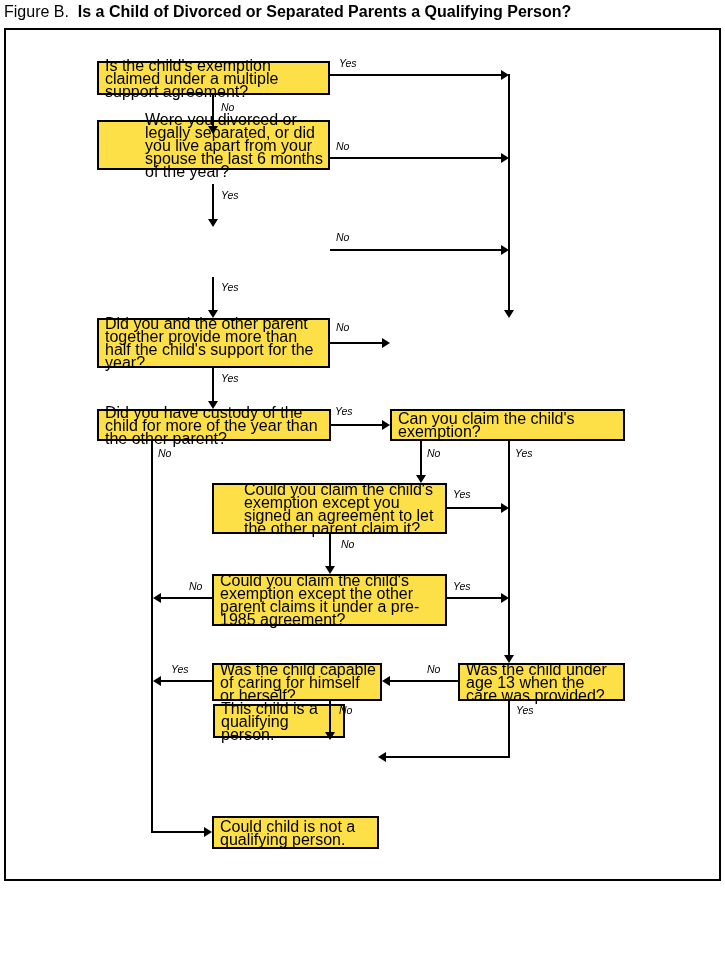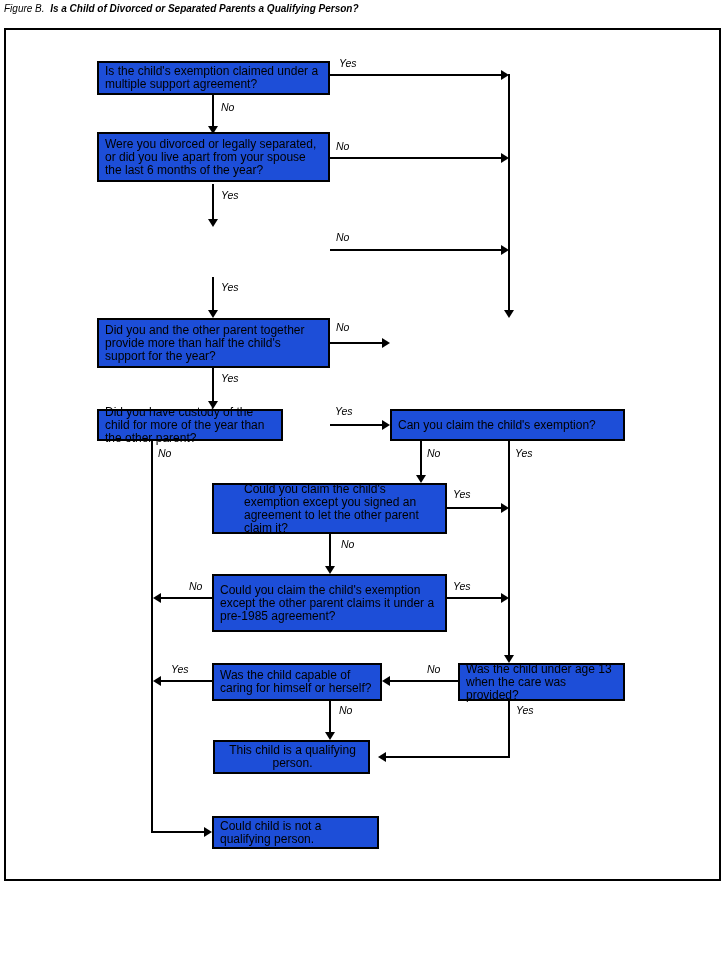--- a/index.html
+++ b/index.html
@@ -1,23 +1,23 @@
 <!DOCTYPE html>
 <html><head>
 <meta charset="utf-8">
 <style>
   html,body{margin:0;padding:0;background:#ffffff;}
   .page{position:relative;width:725px;height:954px;background:#fff;
         font-family:"Liberation Sans",sans-serif;color:#000;overflow:hidden;}
-  .fig-title{position:absolute;left:4px;top:3px;font-size:10px;white-space:nowrap;font-style:italic;}
+  .fig-title{position:absolute;left:4px;top:3px;font-size:16px;white-space:nowrap;}
   .fig-title .bold{font-weight:bold;}
   .frame{position:absolute;left:4px;top:28px;width:713px;height:849px;border:2px solid #000;}
   .start{position:absolute;left:183px;top:34px;font-size:11px;font-style:italic;font-weight:bold;margin-top:28px;}
-  .node{position:absolute;border:2px solid #000;background:#1d4ed8;box-sizing:border-box;
-        font-size:12px;line-height:13px;display:flex;align-items:center;}
+  .node{position:absolute;border:2px solid #000;background:#fde047;box-sizing:border-box;
+        font-size:16px;line-height:13px;display:flex;align-items:center;}
   .node .txt{padding:1px 4px 1px 6px;}
   .em{font-style:italic;}
   .lbl{position:absolute;font-size:10.5px;font-style:italic;}
   .hline{position:absolute;height:2px;background:#000;}
   .vline{position:absolute;width:2px;background:#000;}
   .arr{position:absolute;width:0;height:0;}
   .arr.r{border-top:5px solid transparent;border-bottom:5px solid transparent;border-left:8px solid #000;}
   .arr.l{border-top:5px solid transparent;border-bottom:5px solid transparent;border-right:8px solid #000;}
   .arr.d{border-left:5px solid transparent;border-right:5px solid transparent;border-top:8px solid #000;}
 </style>
@@ -28,49 +28,49 @@
 
   <div class="fig-title"><span>Figure B.</span>&nbsp; <span class="bold">Is a Child of Divorced or Separated Parents a Qualifying Person?</span></div>
 
   <div class="frame"></div>
 
   <div class="start">Start Here</div>
 
   <div class="node" style="left:97px;top:61px;width:233px;height:34px;">
       <div class="txt">Is the child's exemption claimed under a multiple support agreement?</div>
     </div>
-  <div class="node" style="left:97px;top:132px;width:233px;height:50px;">
+  <div class="node" style="left:97px;top:120px;width:233px;height:50px;padding-left:40px;">
       <div class="txt">Were you divorced or legally separated, or did you live apart from your spouse the last 6 months of the year?</div>
     </div>
   <div class="node" style="left:97px;top:318px;width:233px;height:50px;">
       <div class="txt">Did you and the other parent together provide more than half the child's support for the year?</div>
     </div>
-  <div class="node" style="left:97px;top:409px;width:186px;height:32px;">
+  <div class="node" style="left:97px;top:409px;width:234px;height:32px;">
       <div class="txt">Did you have custody of the child for more of the year than the other parent?</div>
     </div>
 
   <div class="node" style="left:390px;top:409px;width:235px;height:32px;">
       <div class="txt">Can you claim the child's exemption?</div>
     </div>
 
   <div class="node" style="left:212px;top:483px;width:235px;height:51px;padding-left:24px;">
       <div class="txt">Could you claim the child's exemption except you signed an agreement to let the other parent claim it?</div>
     </div>
-  <div class="node" style="left:212px;top:574px;width:235px;height:58px;">
+  <div class="node" style="left:212px;top:574px;width:235px;height:52px;">
       <div class="txt">Could you claim the child's exemption except the other parent claims it under a pre-1985 agreement?</div>
     </div>
 
   <div class="node" style="left:212px;top:663px;width:170px;height:38px;">
       <div class="txt">Was the child capable of caring for himself or herself?</div>
     </div>
   <div class="node" style="left:458px;top:663px;width:167px;height:38px;">
       <div class="txt">Was the child under age 13 when the care was provided?</div>
     </div>
 
-  <div class="node" style="left:213px;top:740px;width:157px;height:34px;text-align:center;">
+  <div class="node" style="left:213px;top:704px;width:132px;height:34px;">
       <div class="txt">This child is a qualifying person.</div>
     </div>
   <div class="node" style="left:212px;top:816px;width:167px;height:33px;">
       <div class="txt">Could child is not a qualifying person.</div>
     </div>
 
   <div class="vline" style="left:212px;top:95px;height:31px;"></div>
   <div class="arr d" style="left:208px;top:126px;"></div>
   <div class="vline" style="left:212px;top:184px;height:35px;"></div>
   <div class="arr d" style="left:208px;top:219px;"></div>

